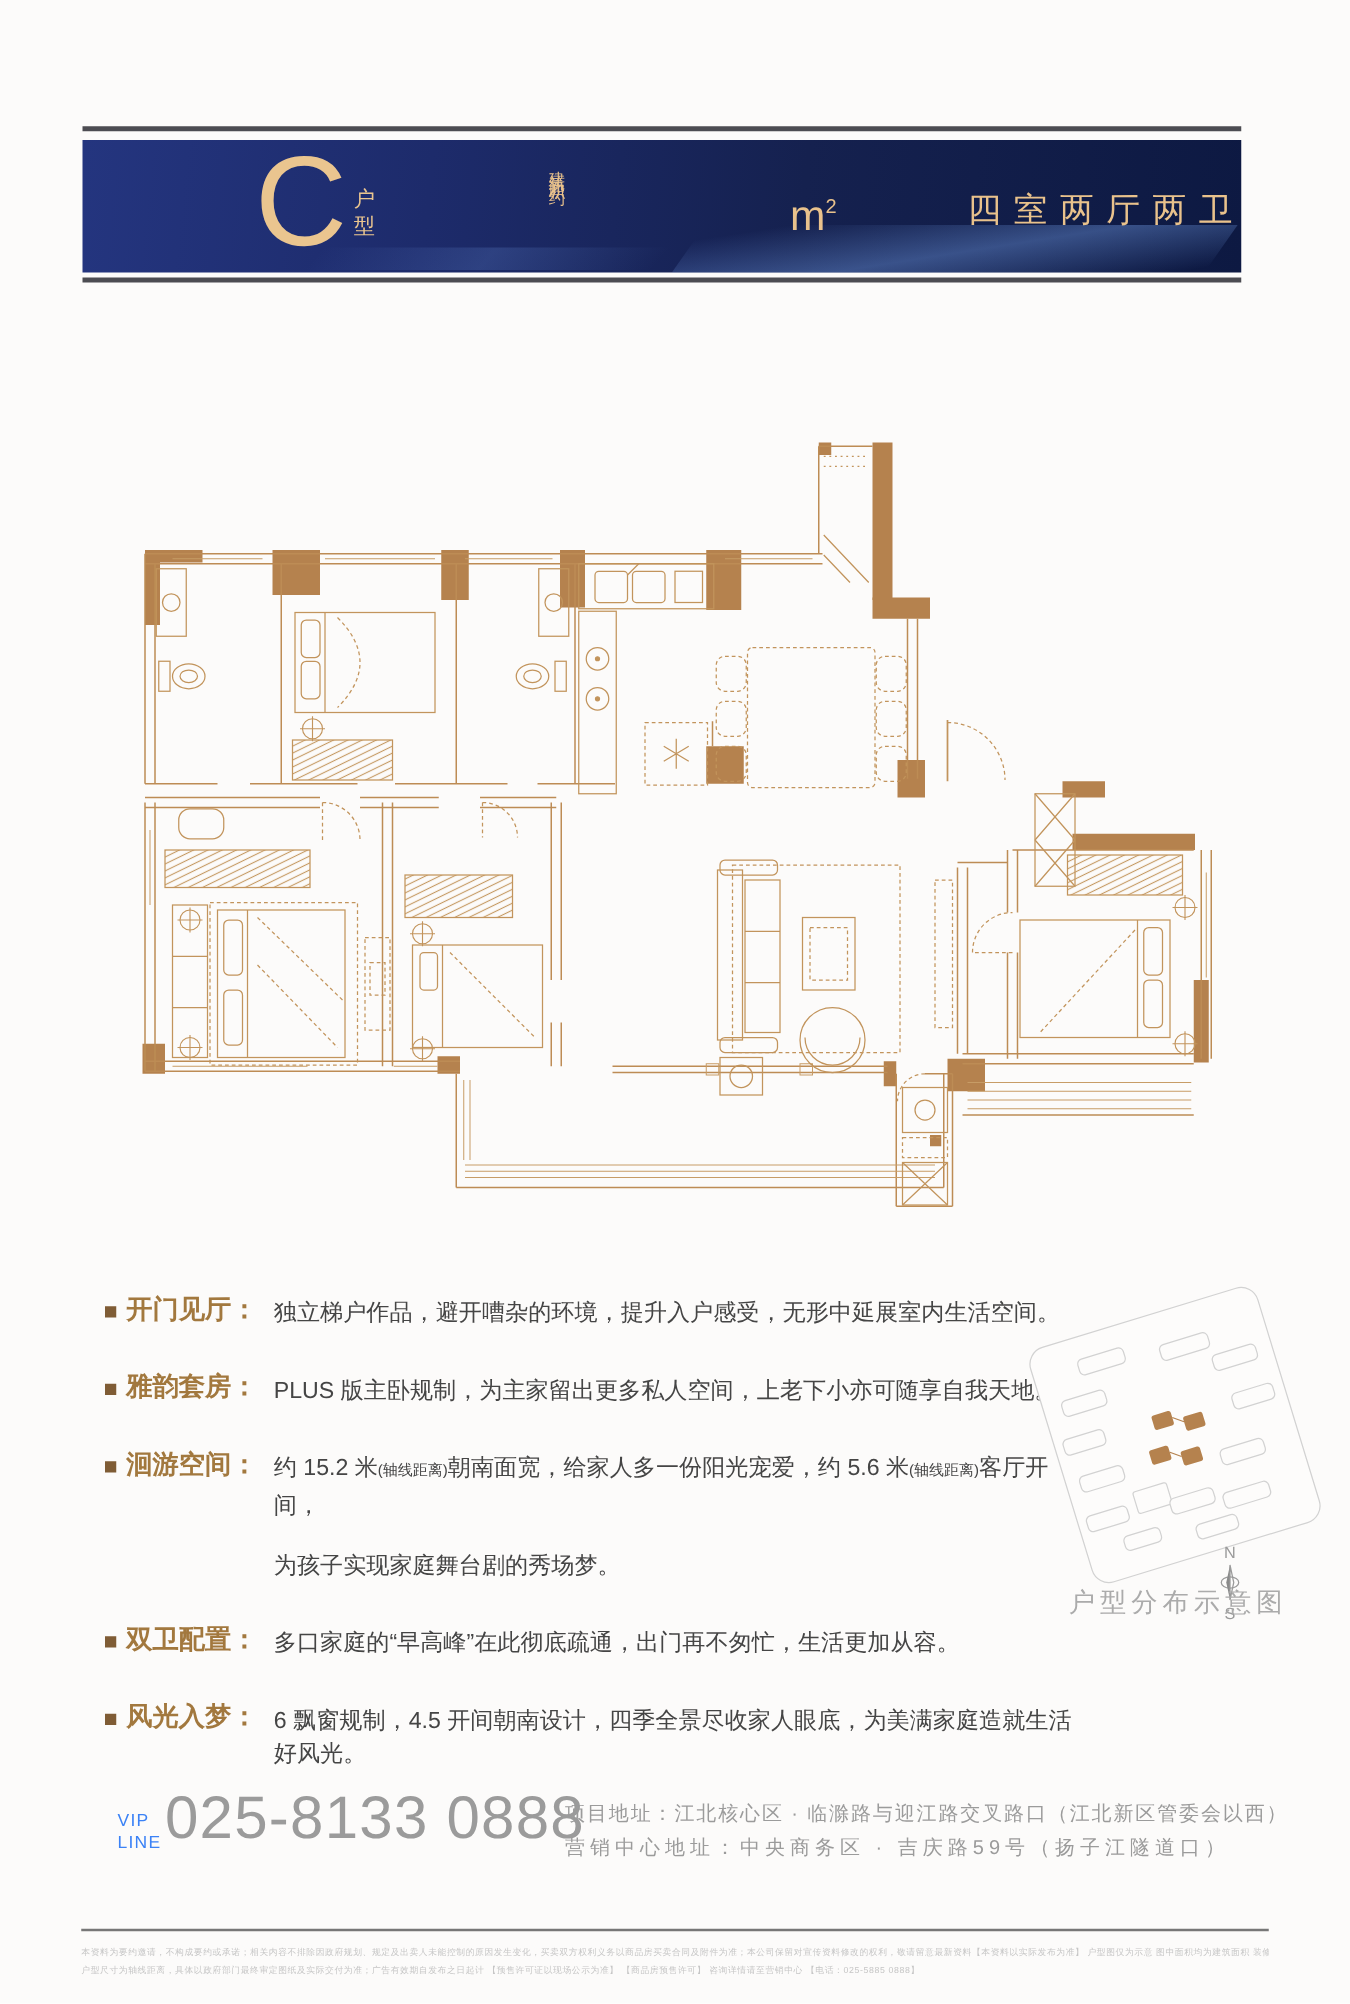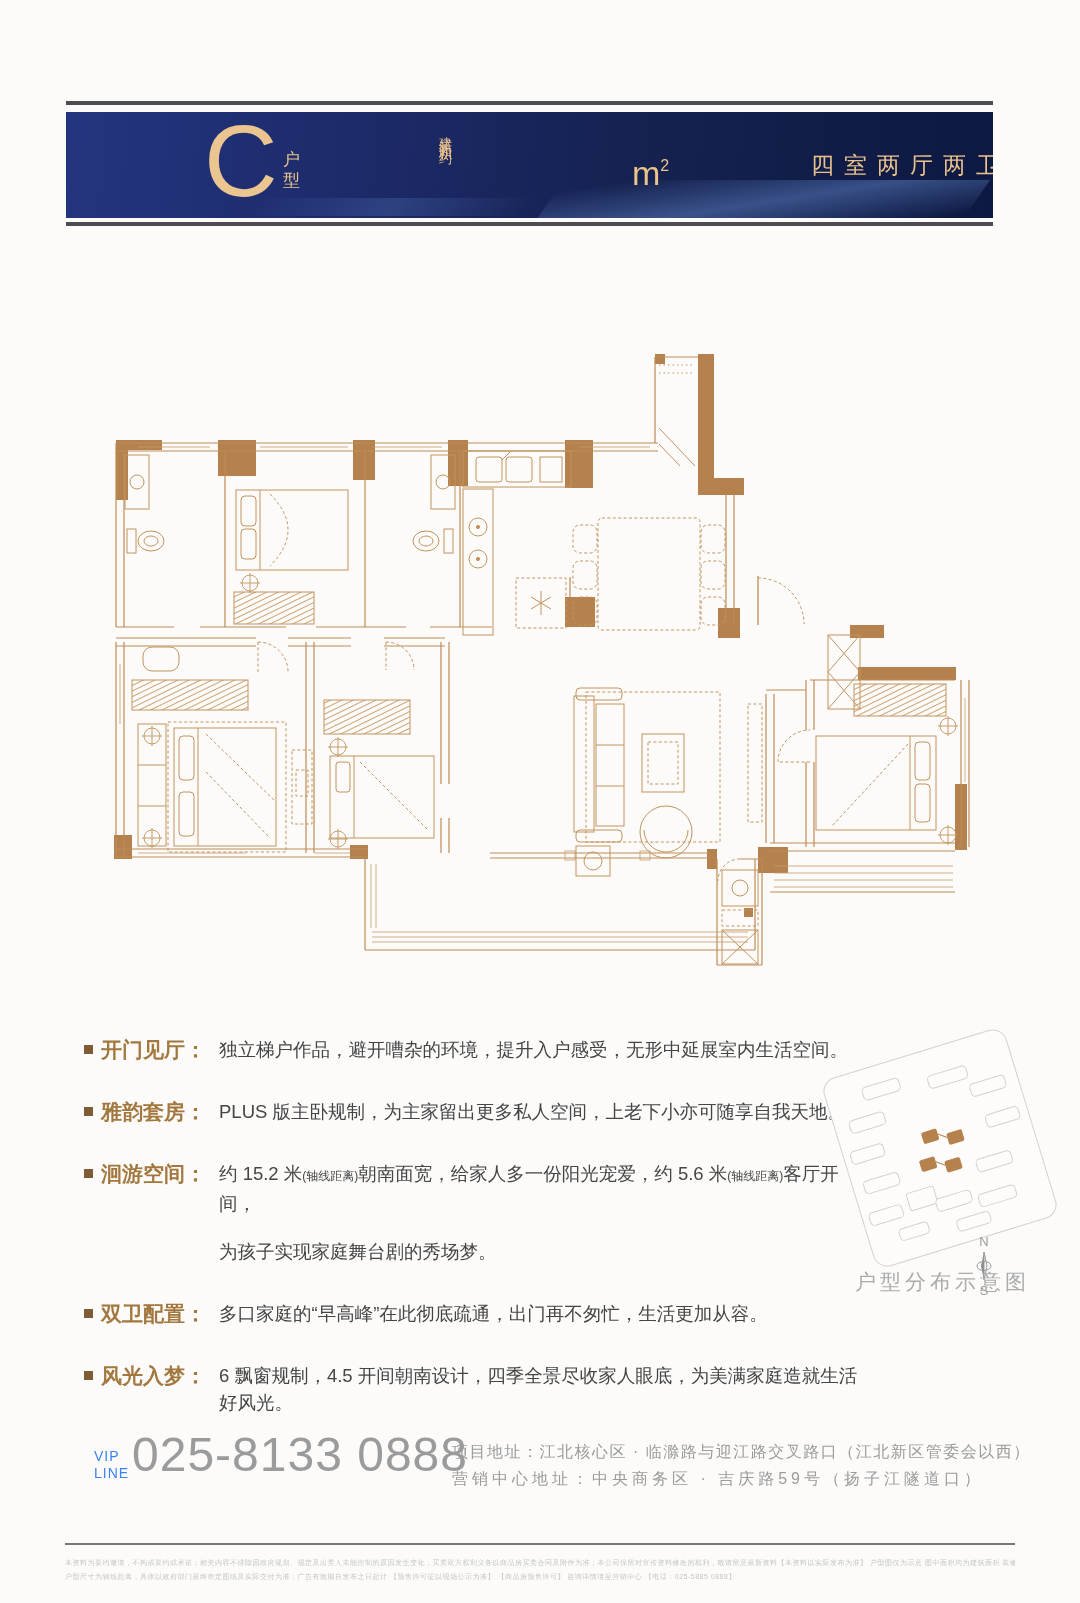--- a/index.html
+++ b/index.html
@@ -18,30 +18,30 @@
   .streak2 { position:absolute; left:20%; bottom:2px; width:30%; height:18px;
              background:linear-gradient(90deg,rgba(90,130,210,0),rgba(110,150,225,.22),rgba(90,130,210,0)); transform:skewX(-40deg); }
   .unit-letter { position:absolute; left:138px; top:-6px; font-size:102px; line-height:110px; font-weight:400; color:#eac58f; }
   .unit-label { position:absolute; left:217px; top:37px; width:20px; font-size:17px; line-height:21px; color:#eac58f; }
   .area-prefix { position:absolute; left:370px; top:14px; height:84px; writing-mode:vertical-rl; font-size:13px;
                  letter-spacing:4px; color:#e9c28c; }
   .area-value { position:absolute; left:396px; top:-10px; font-size:94px; line-height:112px; font-weight:400;
                 color:#eac58f; letter-spacing:2px; }
   .area-unit { position:absolute; left:566px; top:42px; font-size:34px; color:#e9c28c; }
   .area-unit sup { font-size:16px; vertical-align:14px; }
-  .layout-label { position:absolute; left:708px; top:38px; font-size:23px; letter-spacing:10px; color:#e9c28c; white-space:nowrap;margin-left:37px; }
+  .layout-label { position:absolute; left:708px; top:38px; font-size:27px; letter-spacing:10px; color:#e9c28c; white-space:nowrap; }
 
   
   .plan { position:absolute; left:110px; top:332px; }
 
   
   .features { position:absolute; left:84px; top:1036px; width:780px; }
   .feat-row { display:flex; align-items:flex-start; margin-bottom:35px; }
   .feat-bullet { width:9px; height:9px; background:#7f5c35; margin:9px 8px 0 0; flex:0 0 auto; }
-  .feat-label { flex:0 0 118px; font-size:21px; font-weight:700; color:#a2783e; line-height:27px; white-space:nowrap; }
+  .feat-label { flex:0 0 118px; font-size:21px; font-weight:700; color:#a2783e; line-height:27px; white-space:nowrap;font-family:Liberation Mono, monospace; }
   .feat-text { font-size:18.5px; color:#454545; line-height:27px; font-weight:500; }
   .feat-text .sm { font-size:12px; }
   .feat-cont { margin-top:21px; }
 
   
   .sitemap { position:absolute; left:822px; top:1028px; }
   .compass { position:absolute; left:972px; top:1234px; width:24px; text-align:center; color:#9a9a9a; font-size:13px; }
   .compass svg { display:block; margin:2px auto; }
   .sitemap-caption { position:absolute; left:855px; top:1268px; font-size:21px; letter-spacing:4px; color:#ababab; white-space:nowrap; }
 

